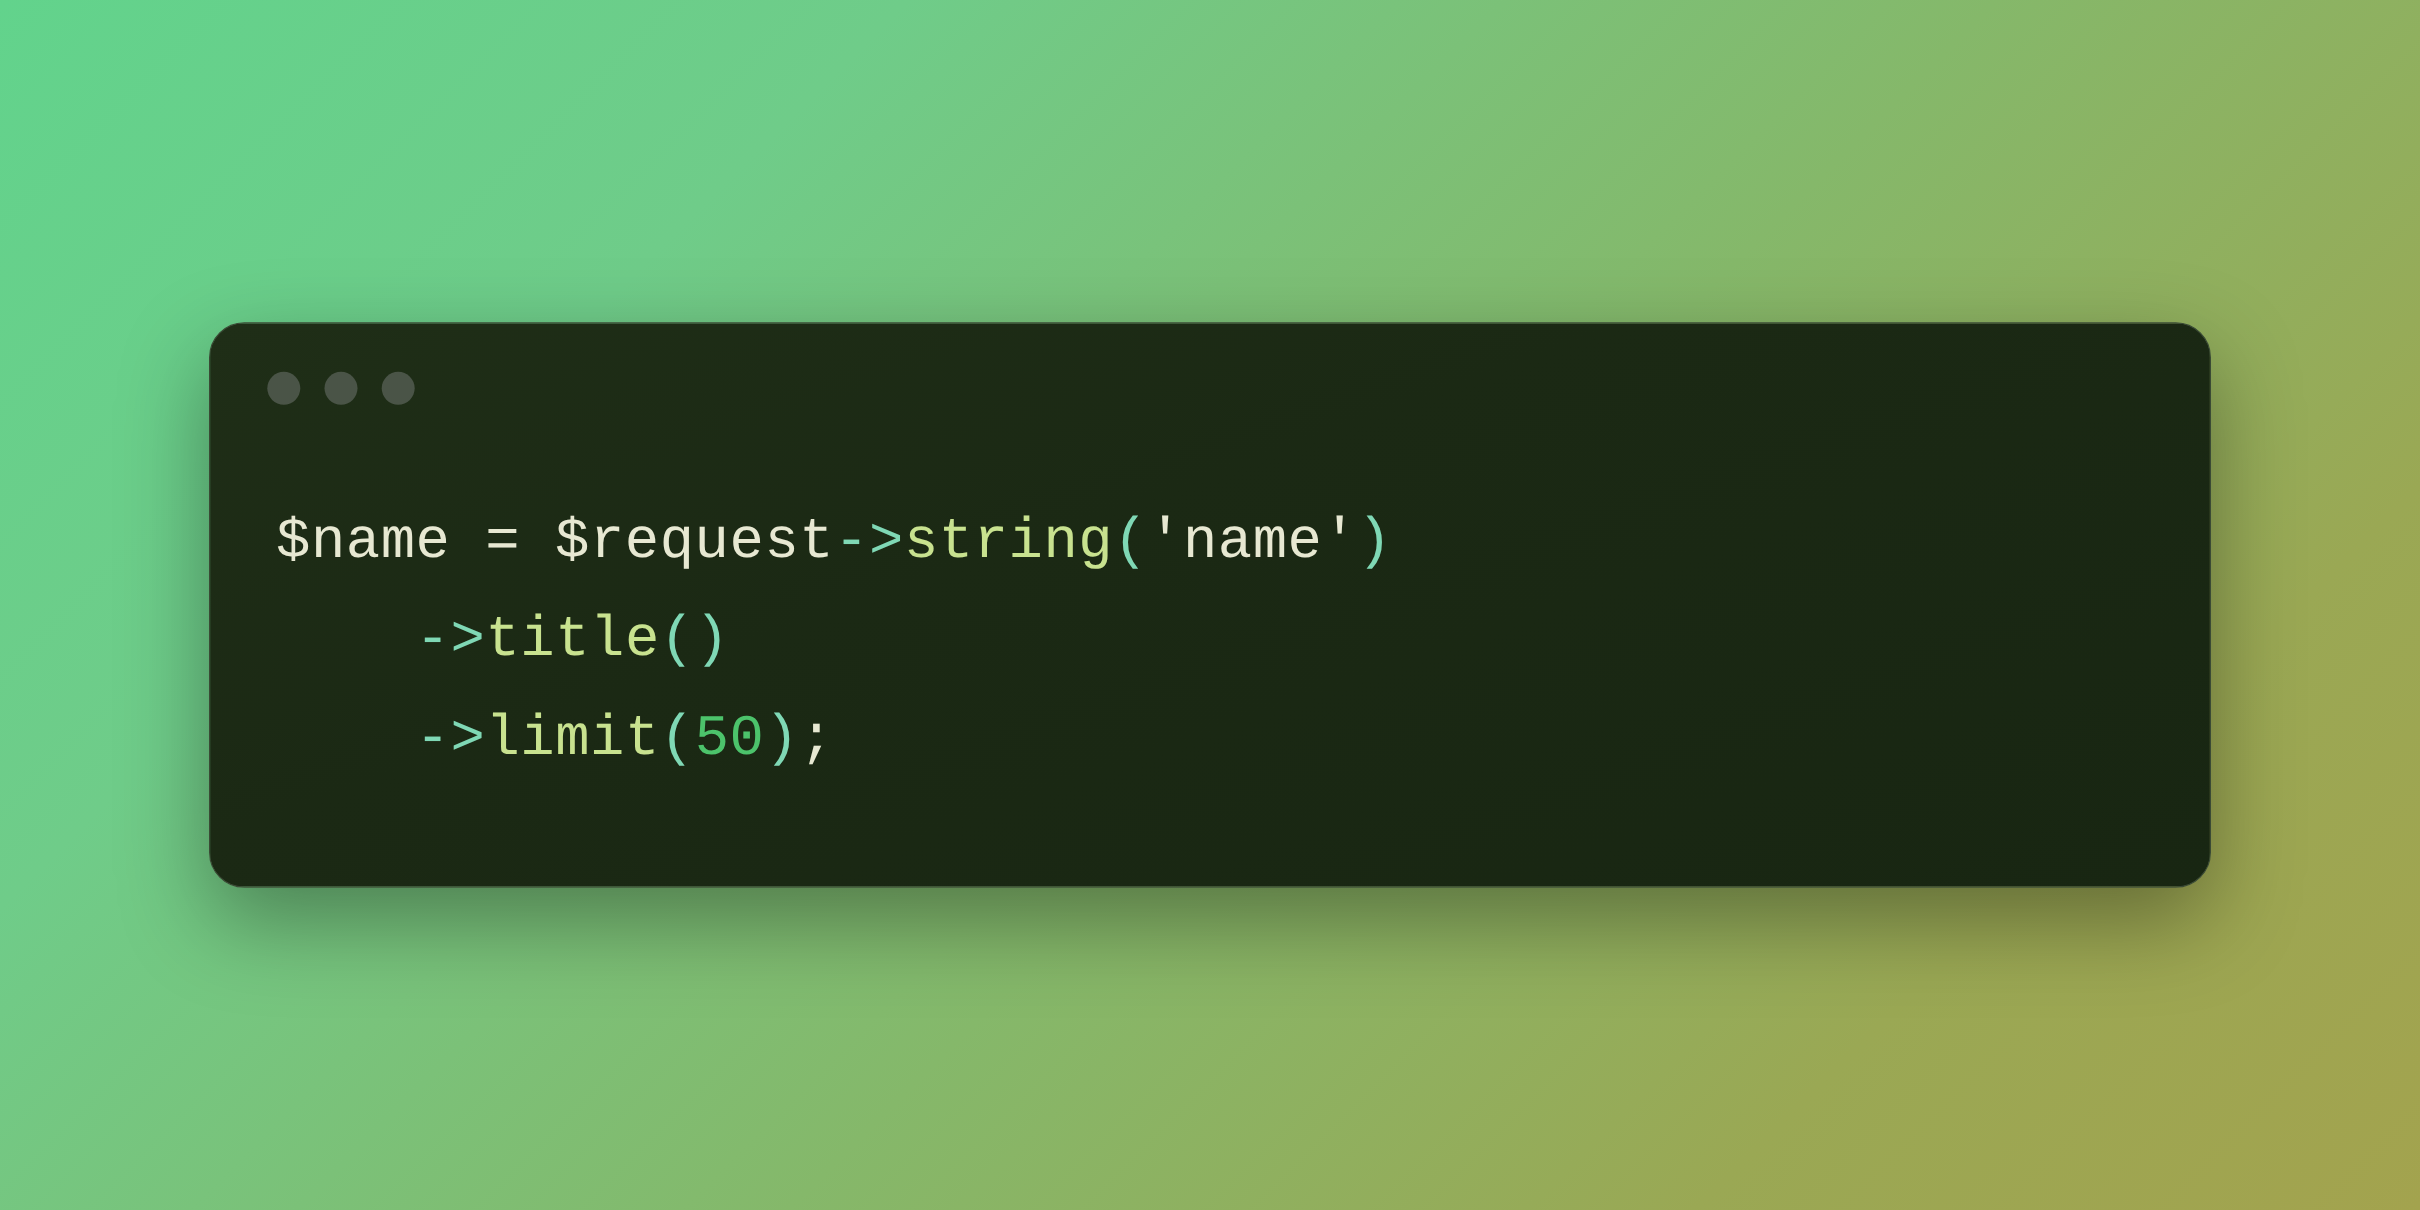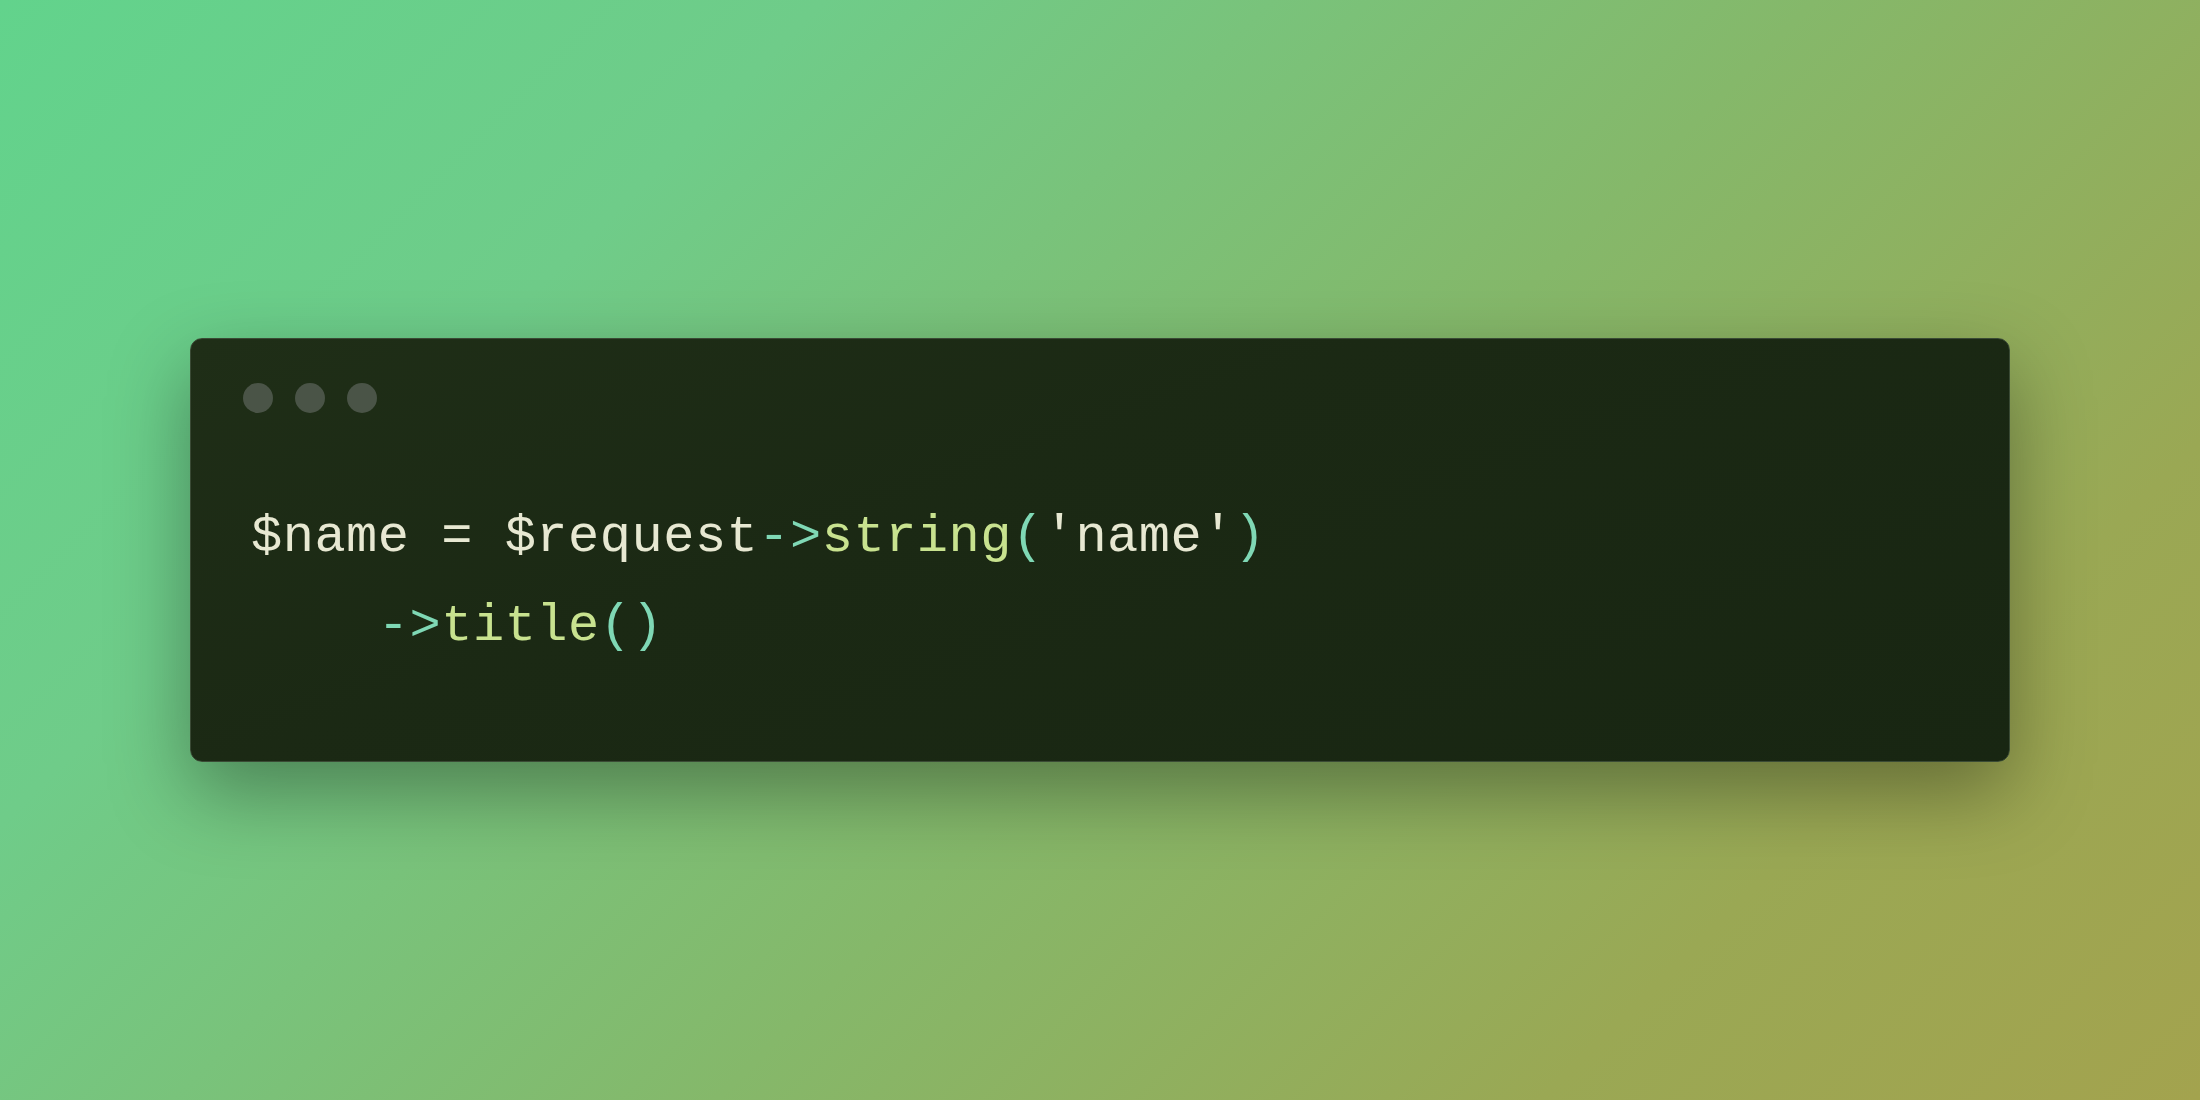--- a/index.html
+++ b/index.html
@@ -15,21 +15,21 @@
       display: flex;
       align-items: center;
       justify-content: center;
       overflow: hidden;
     }
 
     .code-window {
       width: 1820px;
       background: linear-gradient(160deg, #1f2e17 0%, #1b2914 40%, #182612 100%);
       border: 1px solid #3a4a35;
-      border-radius: 12px;
+      border-radius: 32px;
       box-shadow: 0 30px 80px rgba(0, 0, 0, 0.35);
       padding: 0;
       overflow: hidden;
     }
 
     .window-header {
       padding: 44px 52px 20px 52px;
       display: flex;
       gap: 22px;
       align-items: center;
@@ -75,15 +75,16 @@
     <span class="traffic-dot"></span>
   </div>
 
   <div class="code-body">
 
     <div class="code-line"><span class="tok-default">$name</span><span class="tok-operator"> = </span><span class="tok-default">$request</span><span class="tok-arrow">-&gt;</span><span class="tok-method">string</span><span class="tok-paren">(</span><span class="tok-string">'</span><span class="tok-string">name</span><span class="tok-string">'</span><span class="tok-paren">)</span></div>
 
 
     <div class="code-line"><span class="indent tok-default">    </span><span class="tok-arrow">-&gt;</span><span class="tok-method">title</span><span class="tok-paren">(</span><span class="tok-paren">)</span></div>
 
+    <div class="code-line"><span class="indent tok-default">    </span><span class="tok-arrow">-&gt;</span><span class="tok-method">limit</span><span class="tok-paren">(</span><span class="tok-number">50</span><span class="tok-paren">)</span><span class="tok-semi">;</span></div>
 
   </div>
 </div>
 
 </body></html>

